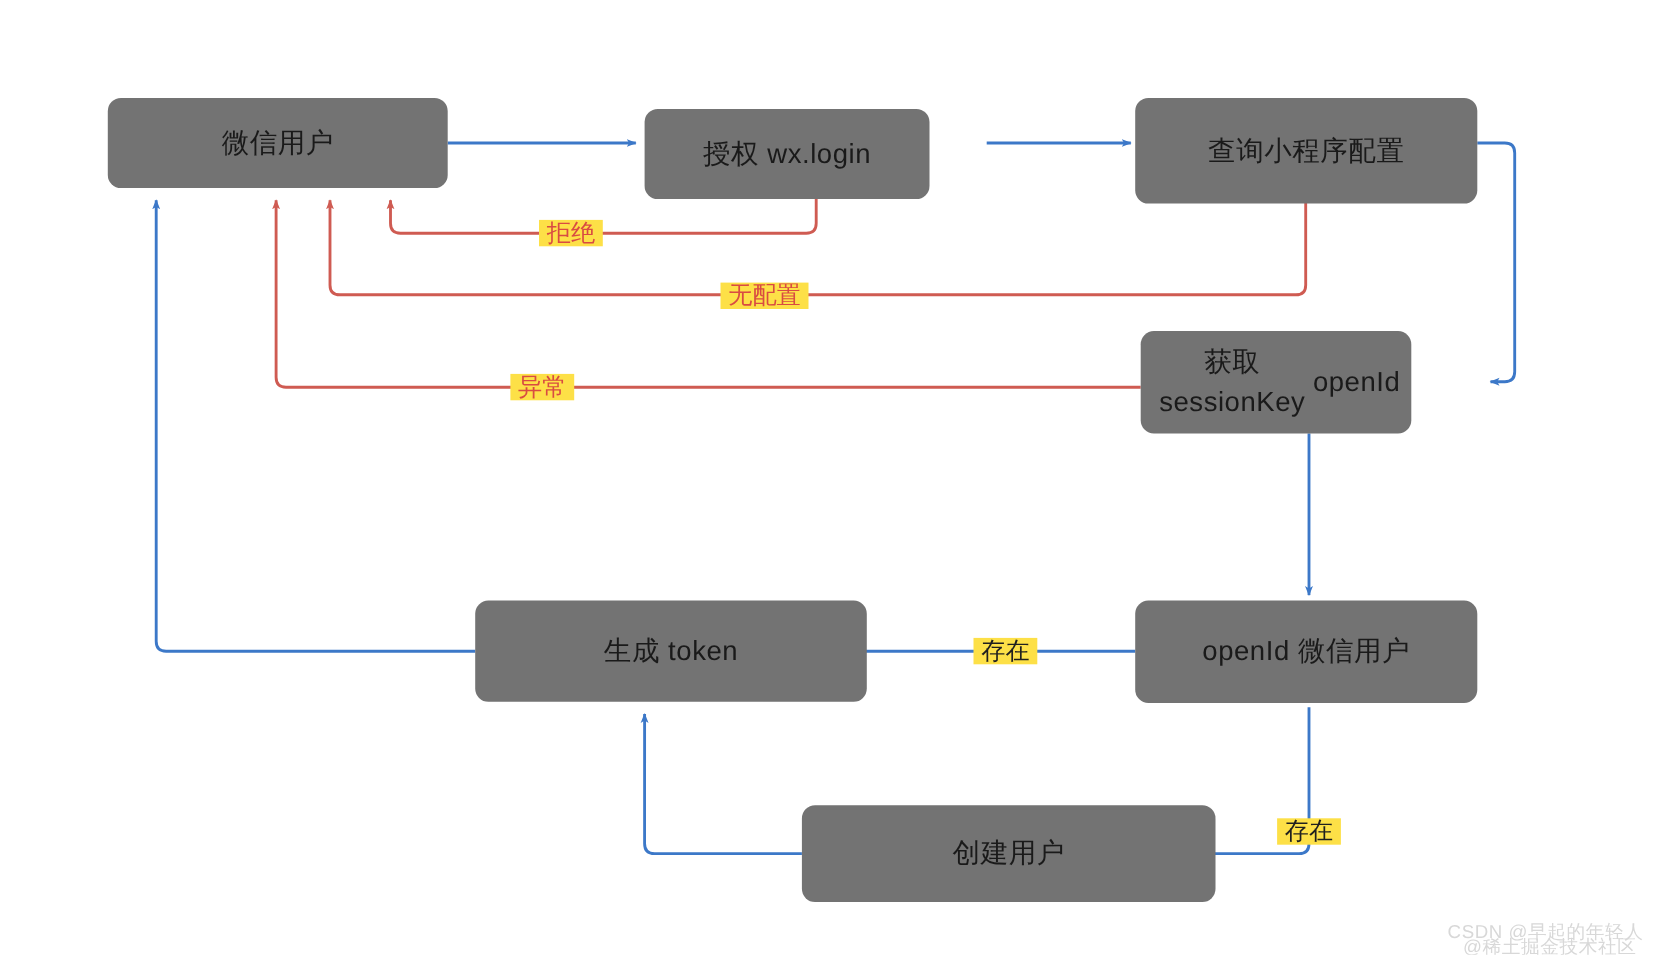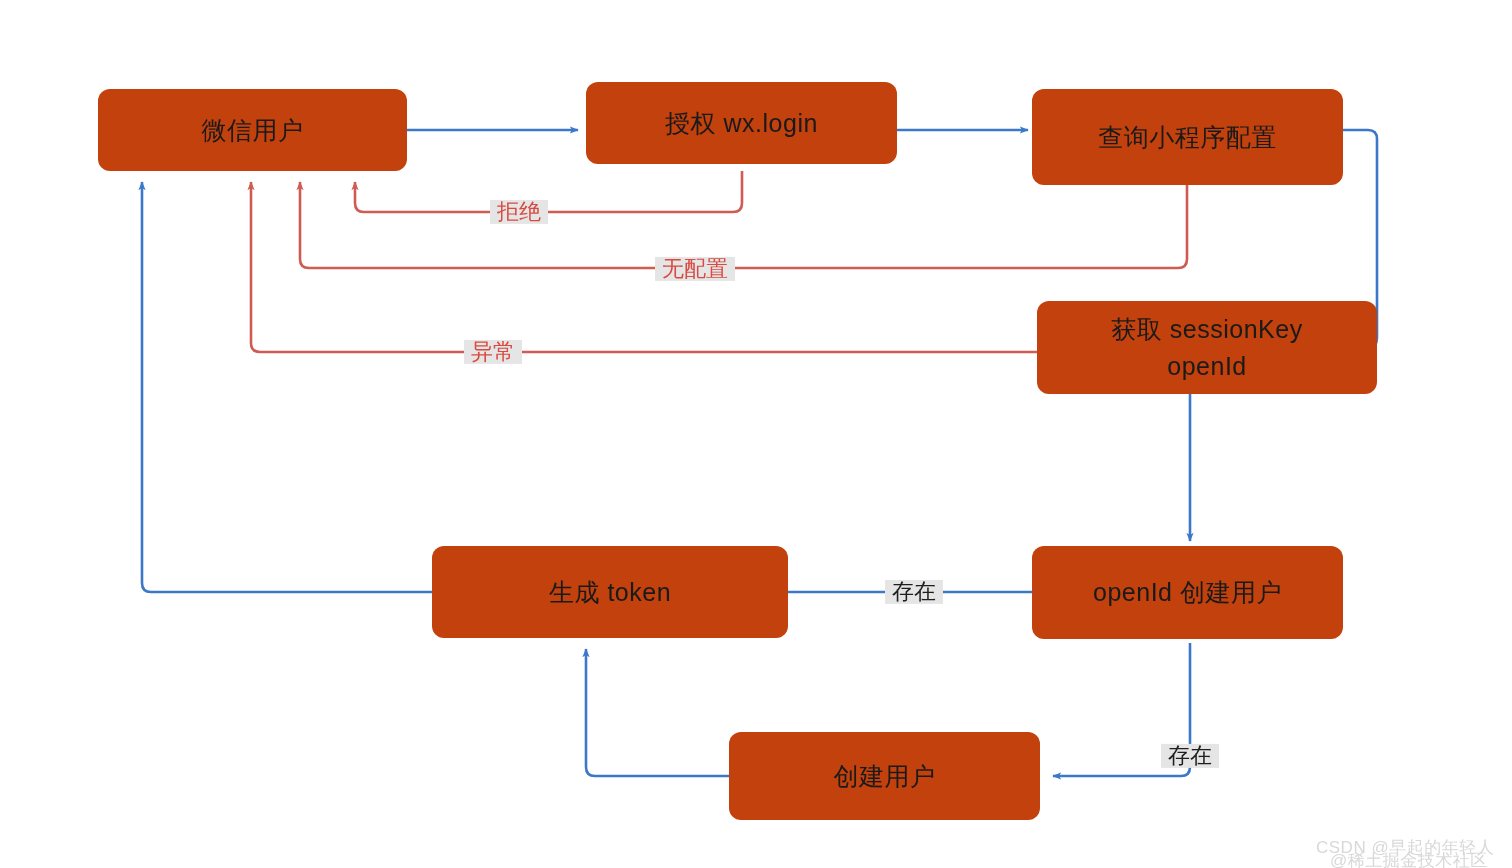--- a/index.html
+++ b/index.html
@@ -7,39 +7,39 @@
     width:1512px;height:868px;
     font-family:"Liberation Sans","DejaVu Sans",sans-serif;
     overflow:hidden;
     position:relative;
   }
   #canvas{position:absolute;inset:0;width:1512px;height:868px;}
   svg.edges{position:absolute;left:0;top:0;width:1512px;height:868px;pointer-events:none;}
 
   .node{
     position:absolute;
-    background:#c2410c;
+    background:#737373;
     border-radius:12px;
     display:flex;
     align-items:center;
     justify-content:center;
     text-align:center;
     color:#1a1a1a;
     font-size:25px;
     line-height:1.45;
     letter-spacing:.5px;
     box-sizing:border-box;
     padding:4px 10px;
   }
   .node span{display:block;}
 
   .edge-label{
     position:absolute;
     font-size:22px;
-    background:#e5e5e5;
+    background:#fde047;
     padding:0 7px;
     white-space:nowrap;
     line-height:1.1;
     transform:translate(-50%,-50%);
   }
   .edge-label.red{color:#d94b42;}
   .edge-label.blue-ctx{color:#1f1f1f;text-align:center;}
 
   .watermark{
     position:absolute;
@@ -81,42 +81,42 @@
       <path d="M742,171 L742,203 Q742,212 733,212 L364,212 Q355,212 355,203 L355,182" marker-end="url(#arrow-red)"></path>
       <path d="M1187,171 L1187,259 Q1187,268 1178,268 L309,268 Q300,268 300,259 L300,182" marker-end="url(#arrow-red)"></path>
       <path d="M1037,352 L260,352 Q251,352 251,343 L251,182" marker-end="url(#arrow-red)"></path>
     </g>
   </svg>
 
   <div class="node" style="left:98px;top:89px;width:309px;height:82px;">
     <span>微信用户</span>
   </div>
 
-  <div class="node" style="left:586px;top:82px;width:311px;height:82px;">
+  <div class="node" style="left:586px;top:99px;width:259px;height:82px;">
     <span>授权 wx.login</span>
   </div>
 
   <div class="node" style="left:1032px;top:89px;width:311px;height:96px;">
     <span>查询小程序配置</span>
   </div>
 
-  <div class="node" style="left:1037px;top:301px;width:340px;height:93px;flex-direction:column;">
+  <div class="node" style="left:1037px;top:301px;width:246px;height:93px;">
     <span>获取 sessionKey</span>
     <span>openId</span>
   </div>
 
   <div class="node" style="left:1032px;top:546px;width:311px;height:93px;">
-    <span>openId 创建用户</span>
+    <span>openId 微信用户</span>
   </div>
 
   <div class="node" style="left:432px;top:546px;width:356px;height:92px;">
     <span>生成 token</span>
   </div>
 
-  <div class="node" style="left:729px;top:732px;width:311px;height:88px;">
+  <div class="node" style="left:729px;top:732px;width:376px;height:88px;">
     <span>创建用户</span>
   </div>
 
   <div class="edge-label red" style="left:519px;top:212px;">拒绝</div>
 
   <div class="edge-label red" style="left:695px;top:269px;">无配置</div>
 
   <div class="edge-label red" style="left:493px;top:352px;">异常</div>
 
   <div class="edge-label blue-ctx" style="left:914px;top:592px;">存在</div>

